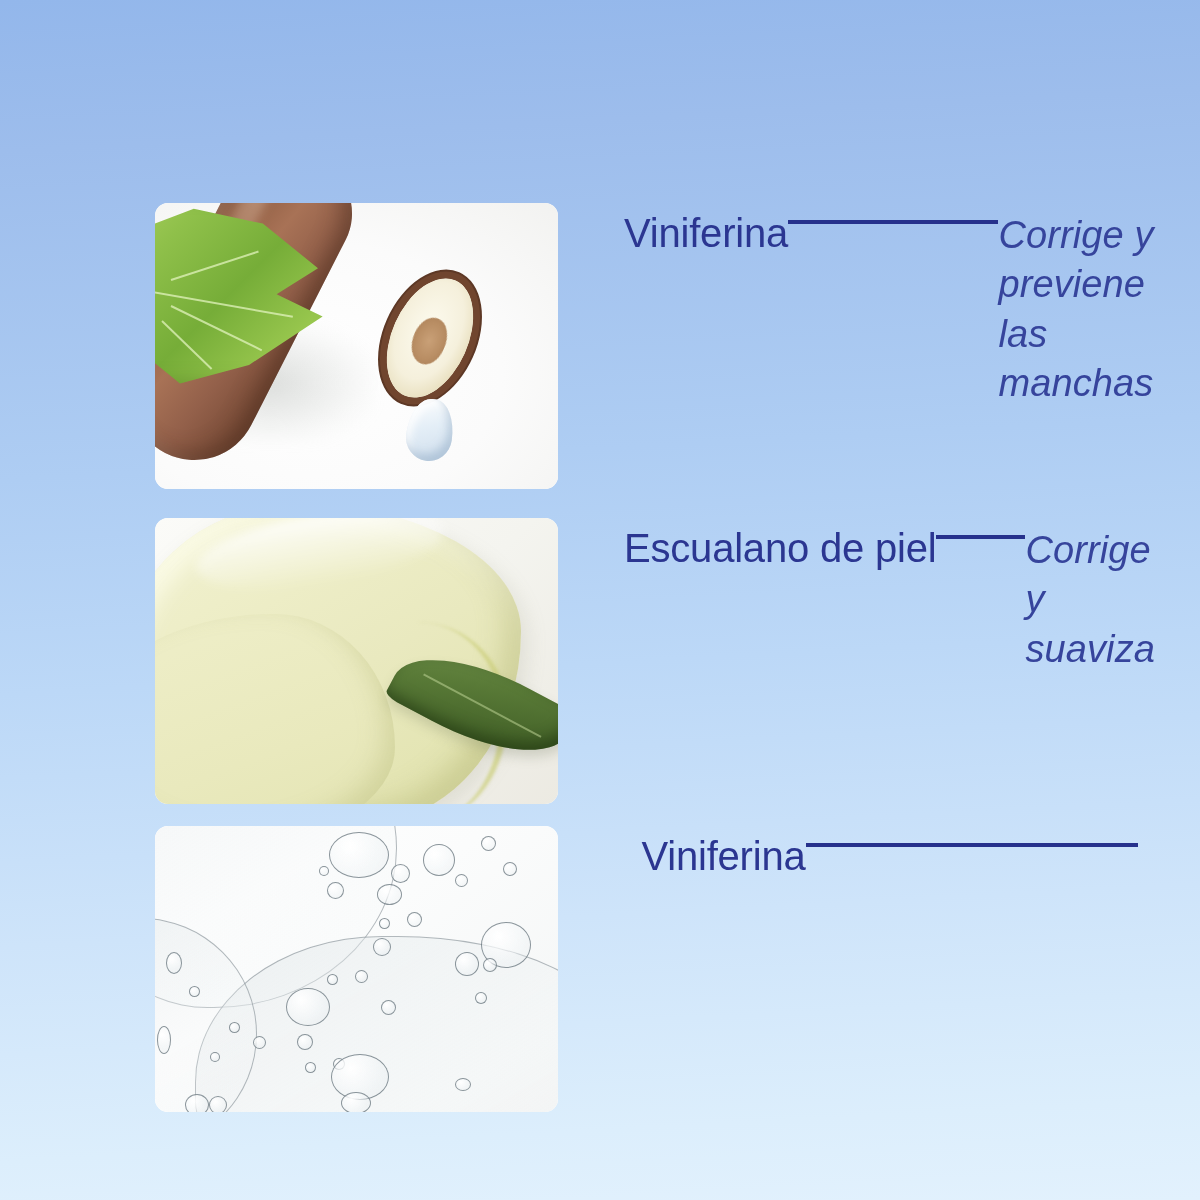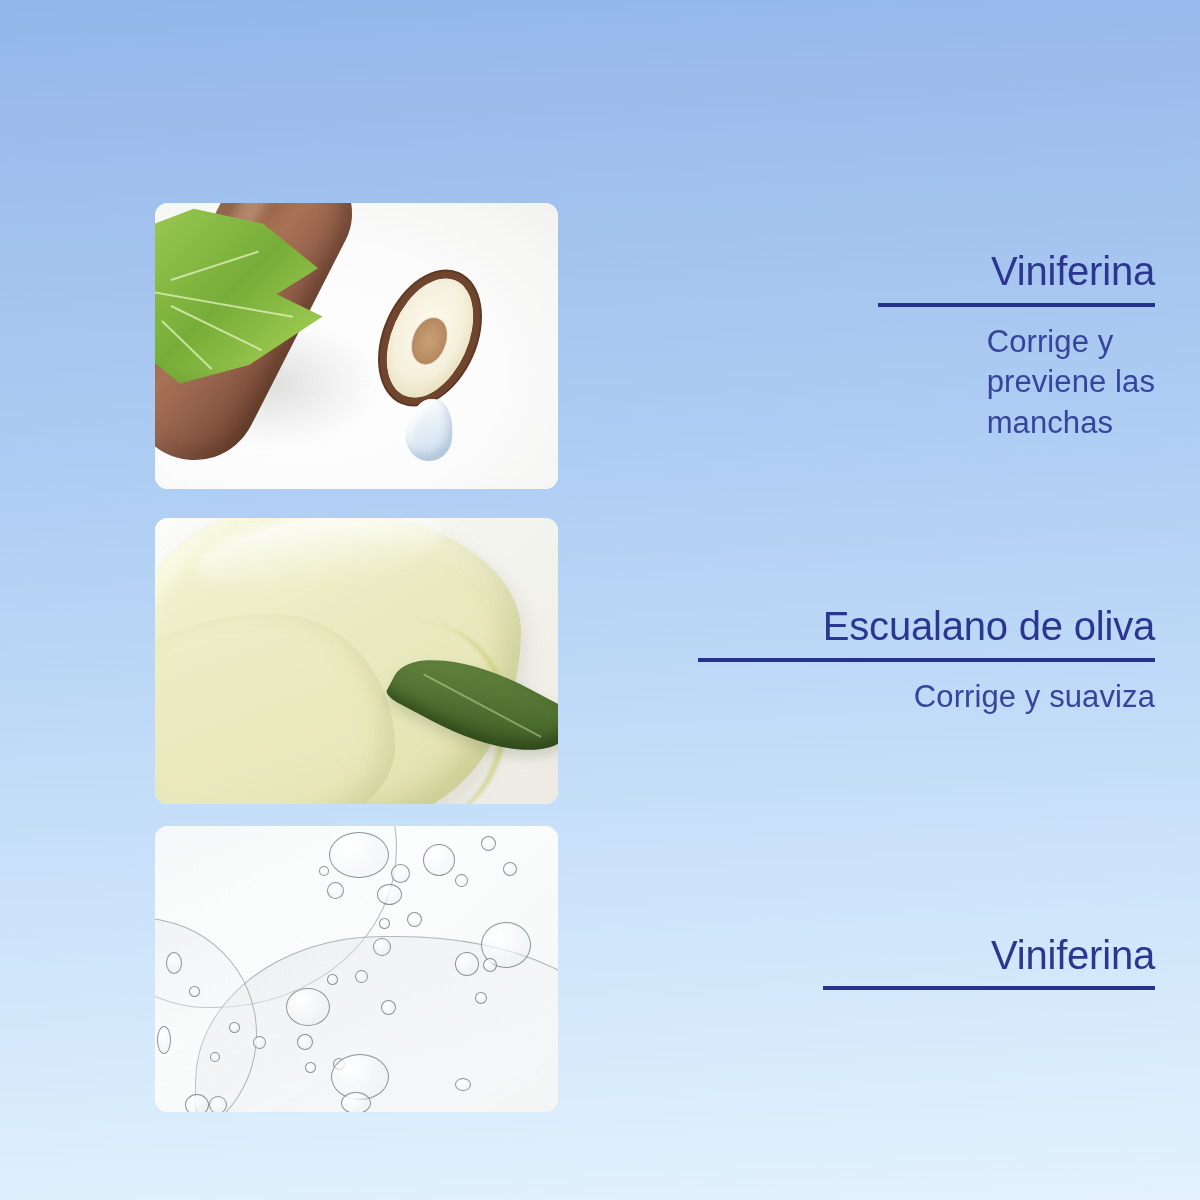--- a/index.html
+++ b/index.html
@@ -208,52 +208,52 @@
     position: absolute;
     border-radius: 50%;
     border: 1.6px solid rgba(96,110,118,0.72);
     background: radial-gradient(circle at 34% 30%, rgba(255,255,255,0.95) 0%, rgba(240,244,246,0.45) 58%, rgba(214,222,226,0.25) 100%);
   }
 
   
   .text-block {
     position: absolute;
     left: 469px;
-    top: 0;
+    top: 8px;
     width: 531px;
     height: 286px;
     display: flex;
-    flex-direction: column;
+    flex-direction: row;
     justify-content: center;
-    align-items: flex-end;
   }
   .ingredient-name {
     font-size: 40px;
     font-weight: 400;
     color: #2b3691;
     line-height: 1.12;
     letter-spacing: -0.2px;
     white-space: nowrap;
   }
   .name-rule {
     height: 4px;
     background: #26318c;
     margin-top: 9px;
     margin-bottom: 15px;
   }
   .rule-1 { width: 277px; }
   .rule-2 { width: 457px; }
   .rule-3 { width: 332px; }
   .ingredient-desc {
-    font-size: 31px;
+    font-size: 38px;
     font-weight: 300;
     color: #36449c;
     line-height: 1.30;
     letter-spacing: 0.1px;
     white-space: pre-line;
+    font-style: italic;
   }
   .block-2 .text-block,
   .block-3 .text-block { justify-content: center; }
 </style>
 </head>
 <body>
 
 <div class="poster">
 
 
@@ -291,21 +291,21 @@
       <div class="photo-inner p2">
         <div class="smear"></div>
         <div class="smear-2"></div>
         <div class="smear-edge"></div>
         <div class="smear-hi"></div>
         <div class="olive-leaf"></div>
       </div>
     </div>
 
     <div class="text-block">
-      <div class="ingredient-name">Escualano de oliva</div>
+      <div class="ingredient-name">Escualano de piel</div>
       <div class="name-rule rule-2"></div>
       <div class="ingredient-desc">Corrige y suaviza</div>
     </div>
   </div>
 
   <div class="ingredient-row row-3 block-3">
 
     <div class="photo-card">
       <div class="photo-inner p3">
         <div class="gel-wave w1"></div>

